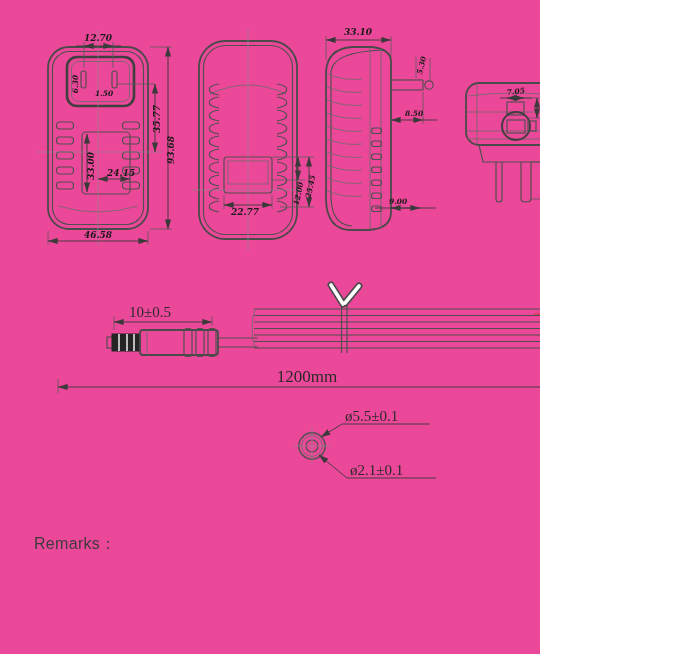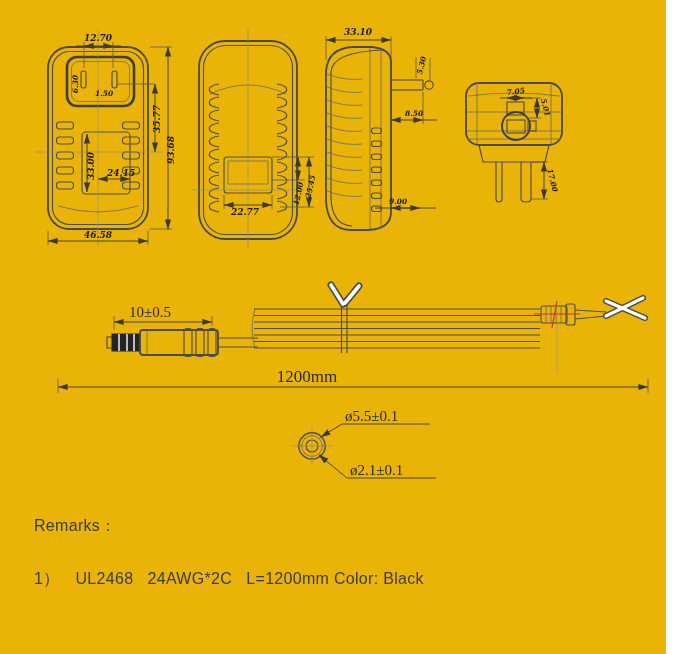--- a/index.html
+++ b/index.html
@@ -1,16 +1,16 @@
 <!DOCTYPE html>
 <html><head>
 <meta charset="utf-8">
 <style>
   html,body{margin:0;padding:0;background:#ffffff;}
-  .page{position:relative;width:666px;height:654px;background:#eab308;overflow:hidden;
+  .page{position:relative;width:540px;height:654px;background:#ec4899;overflow:hidden;
         font-family:"Liberation Sans",sans-serif;text-align:right;}
   svg{position:absolute;left:0;top:0;}
   .out  {stroke:#4a4a4a;stroke-width:1.8;fill:none;}
   .out2 {stroke:#4f4f4f;stroke-width:1.15;fill:none;}
   .thin {stroke:#6a6a6a;stroke-width:0.8;fill:none;}
   .cl   {stroke:#8a8a8a;stroke-width:0.6;fill:none;}
   .dim  {stroke:#3a3a3a;stroke-width:0.9;fill:none;}
   .ext  {stroke:#5a5a5a;stroke-width:0.8;fill:none;}
   .red  {stroke:#c43b33;stroke-width:1.2;fill:none;}
   text.dt{font:italic bold 9px "DejaVu Serif",serif;fill:#191919;}
@@ -288,15 +288,14 @@
     </g>
     <line x1="293" y1="446" x2="331" y2="446" class="cl"></line>
     <line x1="312" y1="427" x2="312" y2="465" class="cl"></line>
     <path d="M321,437 L342,424 L430,424" class="dim" marker-start="url(#ah)"></path>
     <text class="dm" x="345" y="421">ø5.5±0.1</text>
     <path d="M319,455 L347,478 L436,478" class="dim" marker-start="url(#ah)"></path>
     <text class="dm" x="350" y="475">ø2.1±0.1</text>
   </g>
 </svg>
 
-<div class="remarks" style="top:516px;">Remarks：</div>
-<div class="rrow" style="top:569px;"><span class="rnum">1）</span><span>UL2468   24AWG*2C   L=1200mm Color: Black</span></div>
+<div class="remarks" style="top:534px;">Remarks：</div>
 </div>
 
 </body></html>

